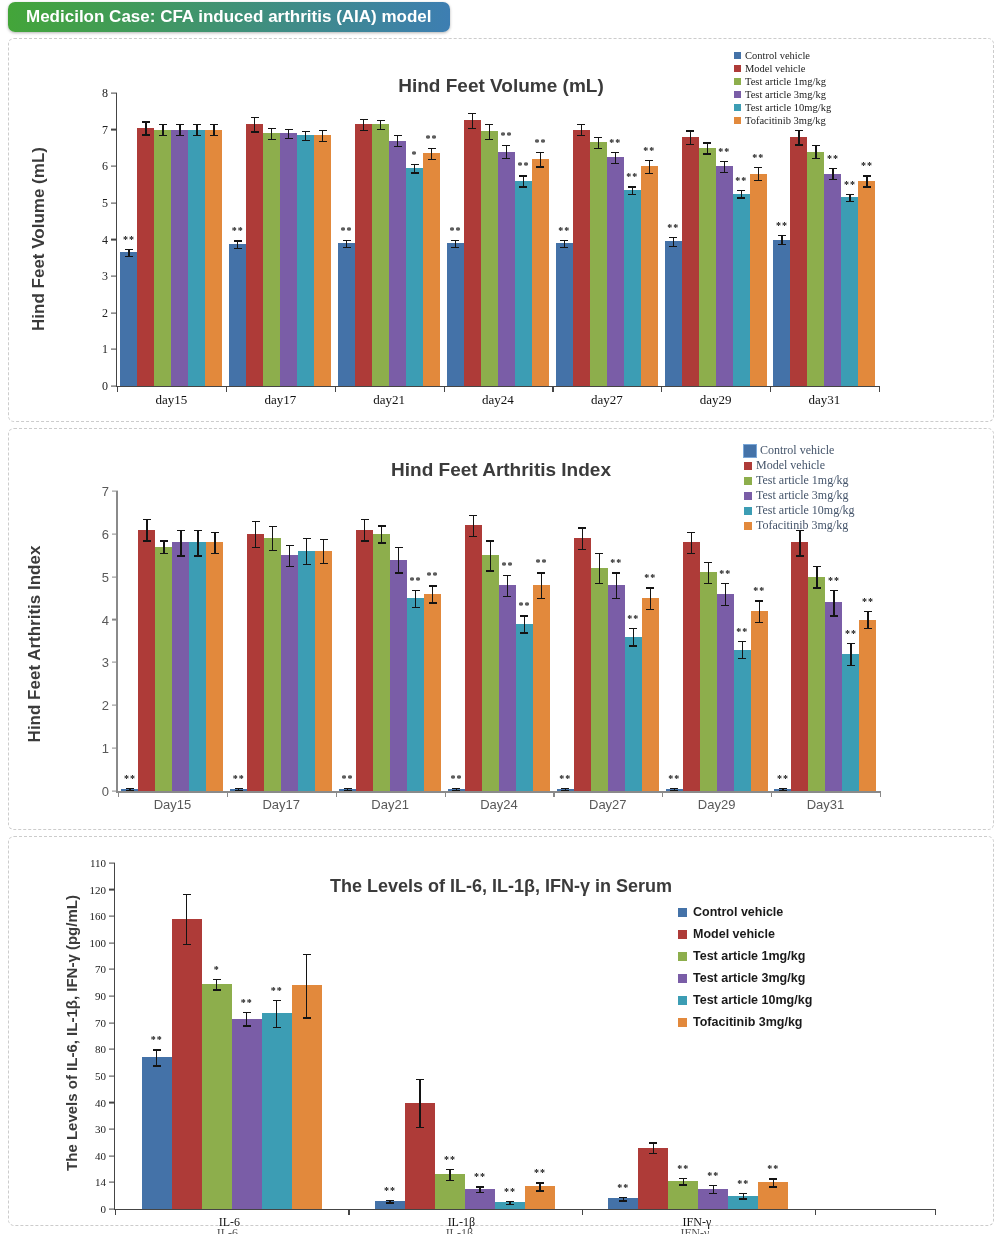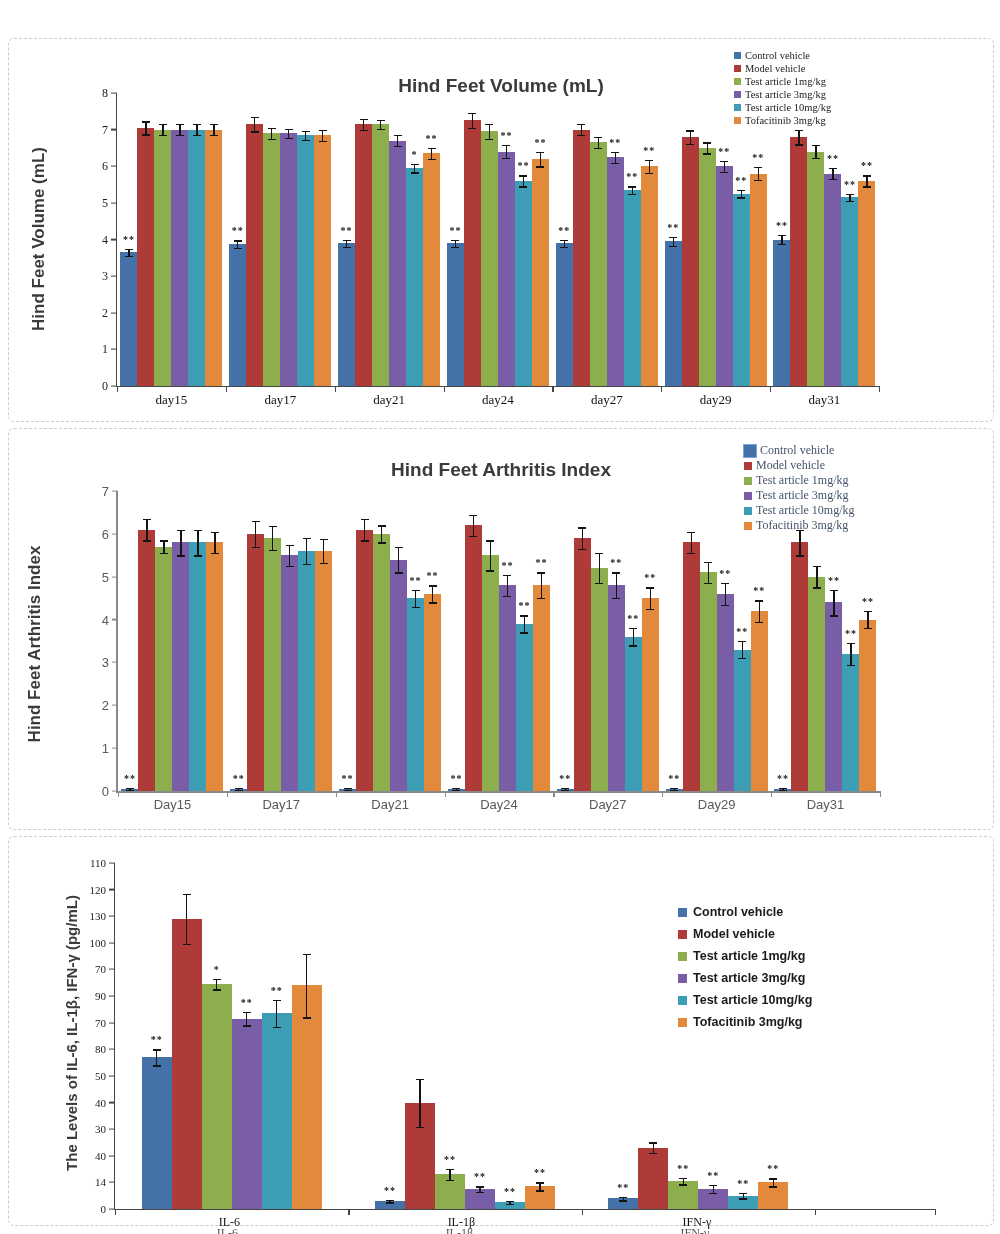--- a/index.html
+++ b/index.html
@@ -82,20 +82,23 @@
 
   .footer-clip{position:absolute;left:113px;top:1226px;width:700px;height:8px;overflow:hidden;
     display:flex;justify-content:space-around;}
   .footer-clip span{font-family:"Liberation Serif",serif;font-size:12px;color:#555;}
 </style>
 </head>
 <body>
 
 <div class="page">
 
+  <div class="header-badge">
+    <span>Medicilon Case: CFA induced arthritis (AIA) model</span>
+  </div>
 
   <section class="panel" id="panel1">
     <h2 class="chart-title">Hind Feet Volume (mL)</h2>
     <div class="ylabel">Hind Feet Volume (mL)</div>
     <div class="legend">
         <div class="lgitem">
           <span class="lgswatch" style="background: rgb(68, 114, 168);"></span>
           <span class="lgtext">Control vehicle</span>
         </div>
         <div class="lgitem">
@@ -796,20 +799,21 @@
           <span class="xlab">Day21</span>
           <span class="xlab">Day24</span>
           <span class="xlab">Day27</span>
           <span class="xlab">Day29</span>
           <span class="xlab">Day31</span>
         </div>
       </div>
   </section>
 
   <section class="panel" id="panel3">
+    <h2 class="chart-title">The Levels of IL-6, IL-1β, IFN-γ in Serum</h2>
     <div class="ylabel">The Levels of IL-6, IL-1β, IFN-γ  (pg/mL)</div>
     <div class="legend">
         <div class="lgitem">
           <span class="lgswatch" style="background: rgb(68, 114, 168);"></span>
           <span class="lgtext">Control vehicle</span>
         </div>
         <div class="lgitem">
           <span class="lgswatch" style="background: rgb(174, 59, 56);"></span>
           <span class="lgtext">Model vehicle</span>
         </div>
@@ -846,21 +850,21 @@
         <span class="ytick" style="bottom: 159.692px;">80</span>
         <span class="ytickmark" style="bottom: 159.692px;"></span>
         <span class="ytick" style="bottom: 186.308px;">70</span>
         <span class="ytickmark" style="bottom: 186.308px;"></span>
         <span class="ytick" style="bottom: 212.923px;">90</span>
         <span class="ytickmark" style="bottom: 212.923px;"></span>
         <span class="ytick" style="bottom: 239.538px;">70</span>
         <span class="ytickmark" style="bottom: 239.538px;"></span>
         <span class="ytick" style="bottom: 266.154px;">100</span>
         <span class="ytickmark" style="bottom: 266.154px;"></span>
-        <span class="ytick" style="bottom: 292.769px;">130</span>
+        <span class="ytick" style="bottom: 292.769px;">160</span>
         <span class="ytickmark" style="bottom: 292.769px;"></span>
         <span class="ytick" style="bottom: 319.385px;">120</span>
         <span class="ytickmark" style="bottom: 319.385px;"></span>
         <span class="ytick" style="bottom: 346px;">110</span>
         <span class="ytickmark" style="bottom: 346px;"></span>
         <div class="bars">
           <div class="group">
             <div class="barwrap" style="height: 151.708px;">
               <div class="bar" style="background: rgb(68, 114, 168);"></div>
               <i class="ev" style="height: 15.9692px; top: -7.98462px;"></i>

